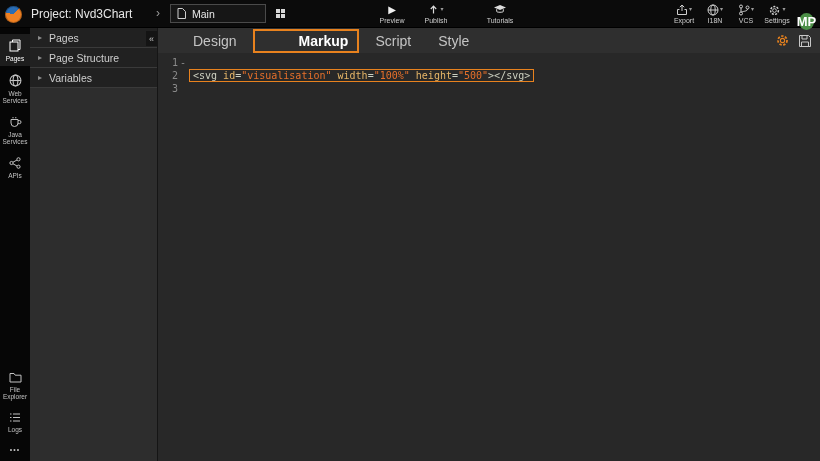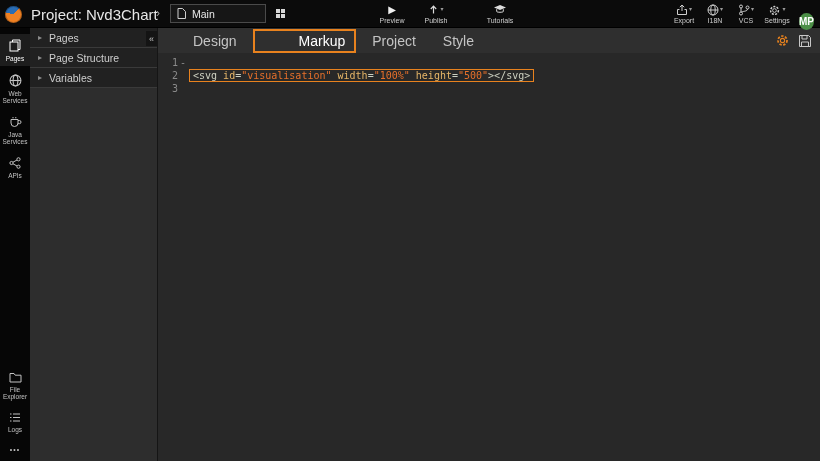--- a/index.html
+++ b/index.html
@@ -7,36 +7,36 @@
     font-family:"Liberation Sans",sans-serif;-webkit-font-smoothing:antialiased;}
   :root{--accent:#e8821e;--tag:#cdd0c0;--attr:#e5b567;--str:#e8702a;--avatar:#4c8f47;}
   .app{width:820px;height:461px;display:flex;flex-direction:column;}
 
   
   .topbar{flex:0 0 28px;height:28px;background:#0b0b0b;position:relative;color:#ddd;border-bottom:1px solid #000;}
   .tb-left{position:absolute;left:5px;top:0;height:28px;display:flex;align-items:center;gap:9px;}
   .logo{width:17px;height:17px;border-radius:50%;
     background:conic-gradient(from 40deg,#f08122 0 245deg,#2a6db5 245deg 360deg);
     box-shadow:inset 0 0 0 1px rgba(0,0,0,.25);}
-  .project{font-size:15px;color:#e6e6e6;}
+  .project{font-size:12px;color:#e6e6e6;}
   .tb-chevron{position:absolute;left:156px;top:6px;font-size:12px;color:#9a9a9a;}
   .page-selector{position:absolute;left:170px;top:4px;width:96px;height:19px;border:1px solid #4a4a4a;
     background:#161616;display:flex;align-items:center;gap:6px;padding:0 6px;font-size:10.5px;color:#e8e8e8;}
   .grid-btn{position:absolute;left:270px;top:4px;width:20px;height:19px;display:flex;align-items:center;justify-content:center;}
   .grid-ic{width:9px;height:9px;display:grid;grid-template-columns:4px 4px;grid-template-rows:4px 4px;gap:1px;}
   .grid-ic i{background:#d8d8d8;display:block;}
   .tb-center{position:absolute;left:374px;top:0;height:28px;display:flex;align-items:center;gap:8px;}
   .tb-right{position:absolute;right:6px;top:0;height:28px;display:flex;align-items:center;gap:3px;}
   .tb-action{display:flex;flex-direction:column;align-items:center;justify-content:center;gap:1px;min-width:28px;height:28px;cursor:pointer;}
   .tb-action.wide{min-width:36px;}
   .tb-ic-row{display:flex;align-items:flex-start;gap:1px;height:12px;}
   .tb-label{font-size:7px;color:#cfcfcf;line-height:8px;white-space:nowrap;}
   .mini-caret{font-size:6px;color:#9a9a9a;line-height:6px;margin-top:2px;}
   .play-glyph{font-size:10px;color:#f0f0f0;line-height:11px;}
-  .avatar{width:15px;height:17px;border-radius:50%;background:var(--avatar);color:#fff;font-size:10px;font-weight:bold;
+  .avatar{width:15px;height:17px;border-radius:50%;background:var(--avatar);color:#fff;font-size:13px;font-weight:bold;
     display:flex;align-items:center;justify-content:center;margin-left:5px;margin-top:14px;}
   .tut{margin-left:20px;}
 
   
   .body{flex:1;display:flex;min-height:0;}
 
   
   .rail{flex:0 0 30px;width:30px;background:#060606;display:flex;flex-direction:column;align-items:center;padding-top:6px;}
   .rail-item{width:30px;display:flex;flex-direction:column;align-items:center;gap:3px;padding:5px 0 4px;color:#c2c2c2;cursor:pointer;margin-bottom:3px;}
   .rail-item.active{background:#1d1d1d;color:#ffffff;}
@@ -49,21 +49,21 @@
   .panel-row{height:20px;background:#212121;border-bottom:1px solid #3a3a3a;display:flex;align-items:center;gap:7px;
     padding:0 8px;font-size:10.5px;color:#cfcfcf;cursor:pointer;}
   .panel-caret{font-size:8px;color:#8f8f8f;}
   .collapse-btn{position:absolute;top:3px;right:0;width:11px;height:15px;background:#141414;color:#c4c4c4;
     font-size:9px;display:flex;align-items:center;justify-content:center;cursor:pointer;}
 
   
   .main{flex:1;display:flex;flex-direction:column;background:#2f2f2f;min-width:0;}
   .tabbar{flex:0 0 25px;height:25px;display:flex;align-items:center;padding-left:24px;gap:5px;position:relative;}
   .tab{font-size:14px;color:#c4c4c4;padding:2px 9px;border:2px solid transparent;cursor:pointer;}
-  .tab.active{color:#ffffff;font-weight:normal;border-color:var(--accent);padding-left:44px;}
+  .tab.active{color:#ffffff;font-weight:bold;border-color:var(--accent);padding-left:44px;}
   .tabbar-right{position:absolute;right:8px;top:0;height:25px;display:flex;align-items:center;gap:8px;}
 
   .editor{flex:1;background:#282828;font-family:"DejaVu Sans Mono",monospace;font-size:10px;padding-top:3px;overflow:hidden;cursor:text;}
   .ed-line{display:flex;height:13px;line-height:13px;align-items:center;white-space:pre;}
   .gutter{flex:0 0 20px;width:20px;text-align:right;color:#8a8a8a;}
   .fold{flex:0 0 10px;width:10px;text-align:center;color:#8a8a8a;}
   .code{padding-left:3px;}
   .code.hl{border:1.5px solid var(--accent);padding:0 3px;height:13px;line-height:11px;margin-left:1px;}
   .tok-tag{color:var(--tag);}
   .tok-attr{color:var(--attr);}
@@ -242,21 +242,21 @@
         <span class="panel-caret">▸</span>
         <span>Variables</span>
       </div>
       <div class="collapse-btn">«</div>
     </div>
 
     <div class="main">
       <div class="tabbar">
         <span class="tab">Design</span>
         <span class="tab active">Markup</span>
-        <span class="tab">Project</span>
+        <span class="tab">Script</span>
         <span class="tab">Style</span>
         <div class="tabbar-right">
           <svg width="15" height="15" viewBox="0 0 14 14">
             <circle cx="7" cy="7" r="2" fill="none" stroke="#e8821e"></circle>
             <circle cx="7" cy="7" r="4.2" fill="none" stroke="#e8821e" stroke-width="1.6" stroke-dasharray="2.2 1.4"></circle>
           </svg>
           <svg width="14" height="14" viewBox="0 0 14 14">
             <path d="M1.5 1.5h9l2 2v9h-11z" fill="none" stroke="#c8c8c8"></path>
             <path d="M4 1.5v3.5h5V1.5M3.5 12.5V8h7v4.5" fill="none" stroke="#c8c8c8"></path>
           </svg>

